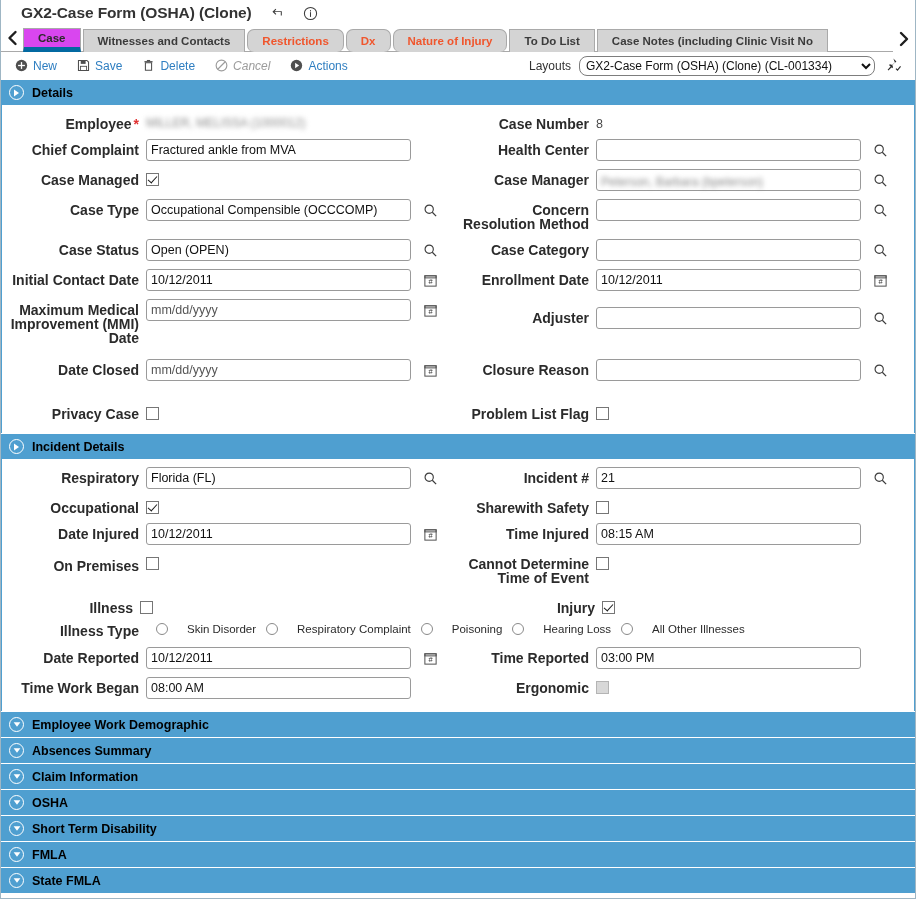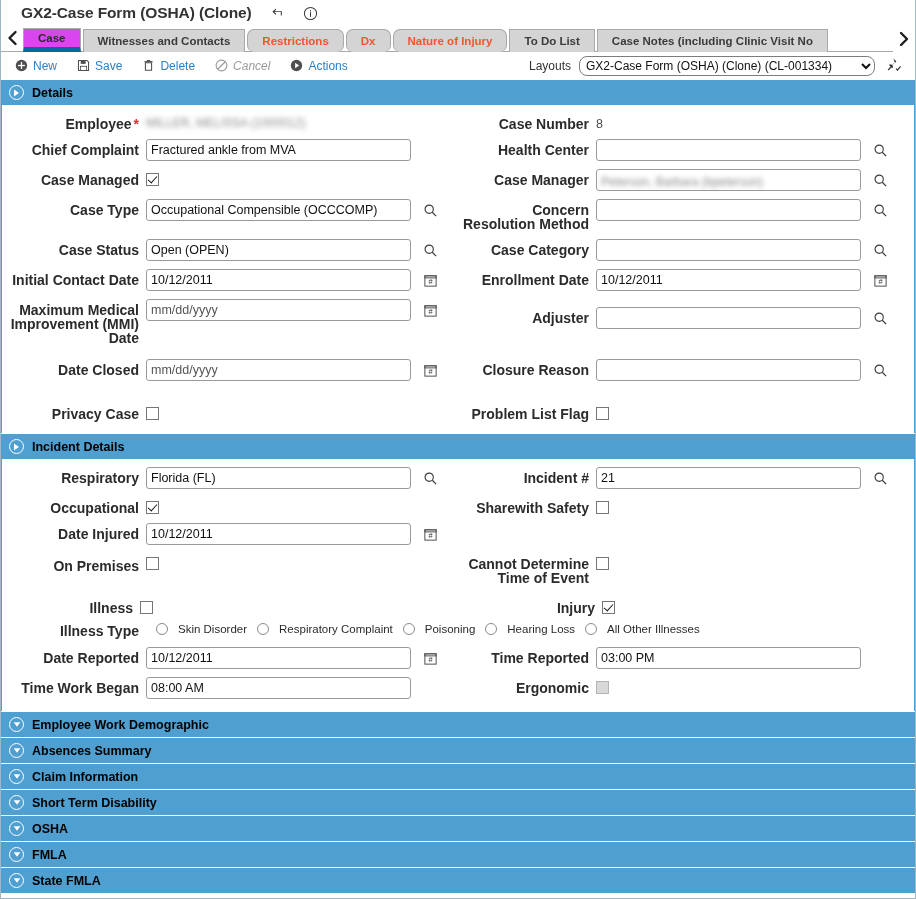--- a/index.html
+++ b/index.html
@@ -196,21 +196,21 @@
     width: 4px; height: 8px;
     border: solid #1a1a1a;
     border-width: 0 1.8px 1.8px 0;
     transform: rotate(42deg);
     position: relative; top: -1px;
   }
   .cb.disabled { background: #d8d8d8; border-color: #b4b4b4; }
 
   
   .radio-group { display: flex; align-items: center; padding-top: 3px; }
-  .radio-item { display: flex; align-items: center; gap: 10px; padding-left: 10px; }
+  .radio-item { display: flex; align-items: center; gap: 19px; padding-left: 10px; }
   .rd {
     width: 12px; height: 12px; border: 1px solid #8a8a8a;
     border-radius: 50%; background: #fff; flex: 0 0 12px;
   }
   .rd-label { font-size: 11.5px; color: #2b2b2b; white-space: nowrap; }
 
   .spacer { height: 8px; }
 </style>
 </head>
 <body>
@@ -629,20 +629,26 @@
         <div class="lbl-cell">Date Injured</div>
         <div class="ctl-cell">
           <input class="txt" type="text" value="10/12/2011" style="">
           <span class="fieldicon">
             <svg width="15" height="15" viewBox="0 0 16 16">
                 <rect x="2" y="3" width="12" height="11" fill="none" stroke="#555" stroke-width="1.1"></rect>
                 <rect x="2" y="3" width="12" height="2.2" fill="none" stroke="#555" stroke-width="1.1"></rect>
                 <text x="8" y="12" font-size="8" text-anchor="middle" fill="#333" font-family="Liberation Sans">#</text>
               </svg>
           </span>
+        </div>
+      </div>
+      <div class="col right">
+        <div class="lbl-cell">Time Injured</div>
+        <div class="ctl-cell">
+          <input class="txt" type="text" value="08:15 AM" style="">
         </div>
       </div>
     </div>
     <div class="spacer"></div>
 
     <div class="row">
       <div class="col left">
         <div class="lbl-cell" style="padding-top:6px;">On Premises</div>
         <div class="ctl-cell">
           <span class="cb"></span>
@@ -767,29 +773,29 @@
         </svg>
     </span>
     <span>Claim Information</span>
   </div>
   <div class="sec-header">
     <span class="caret">
       <svg width="8" height="7" viewBox="0 0 8 7">
           <path d="M0.6 1.2h6.8L4 5.8z" fill="#fff"></path>
         </svg>
     </span>
-    <span>Short Term Disability</span>
+    <span>OSHA</span>
   </div>
   <div class="sec-header">
     <span class="caret">
       <svg width="8" height="7" viewBox="0 0 8 7">
           <path d="M0.6 1.2h6.8L4 5.8z" fill="#fff"></path>
         </svg>
     </span>
-    <span>OSHA</span>
+    <span>Short Term Disability</span>
   </div>
   <div class="sec-header">
     <span class="caret">
       <svg width="8" height="7" viewBox="0 0 8 7">
           <path d="M0.6 1.2h6.8L4 5.8z" fill="#fff"></path>
         </svg>
     </span>
     <span>FMLA</span>
   </div>
   <div class="sec-header">

